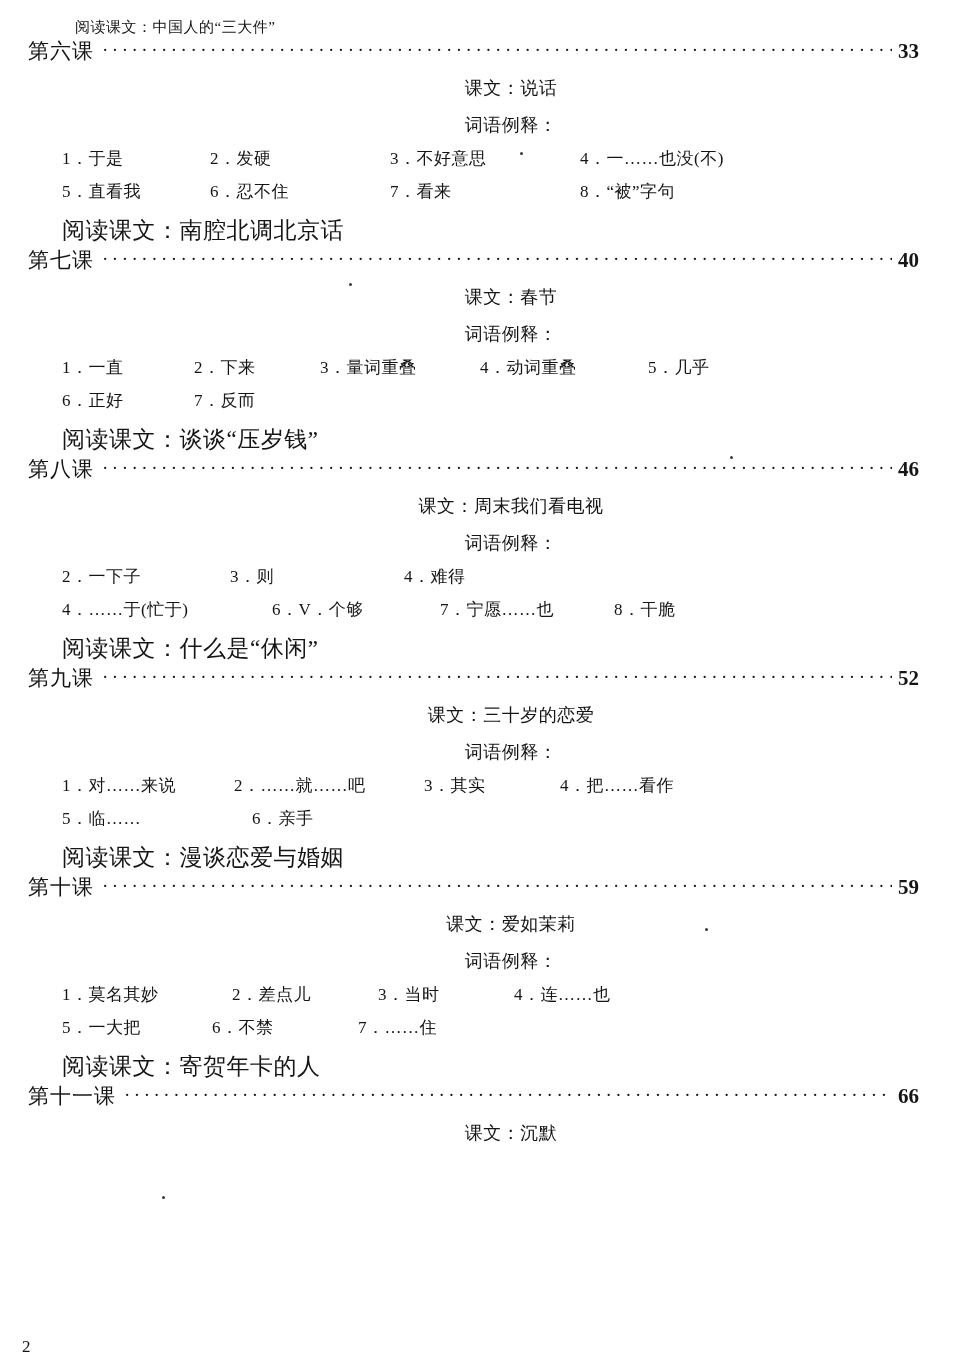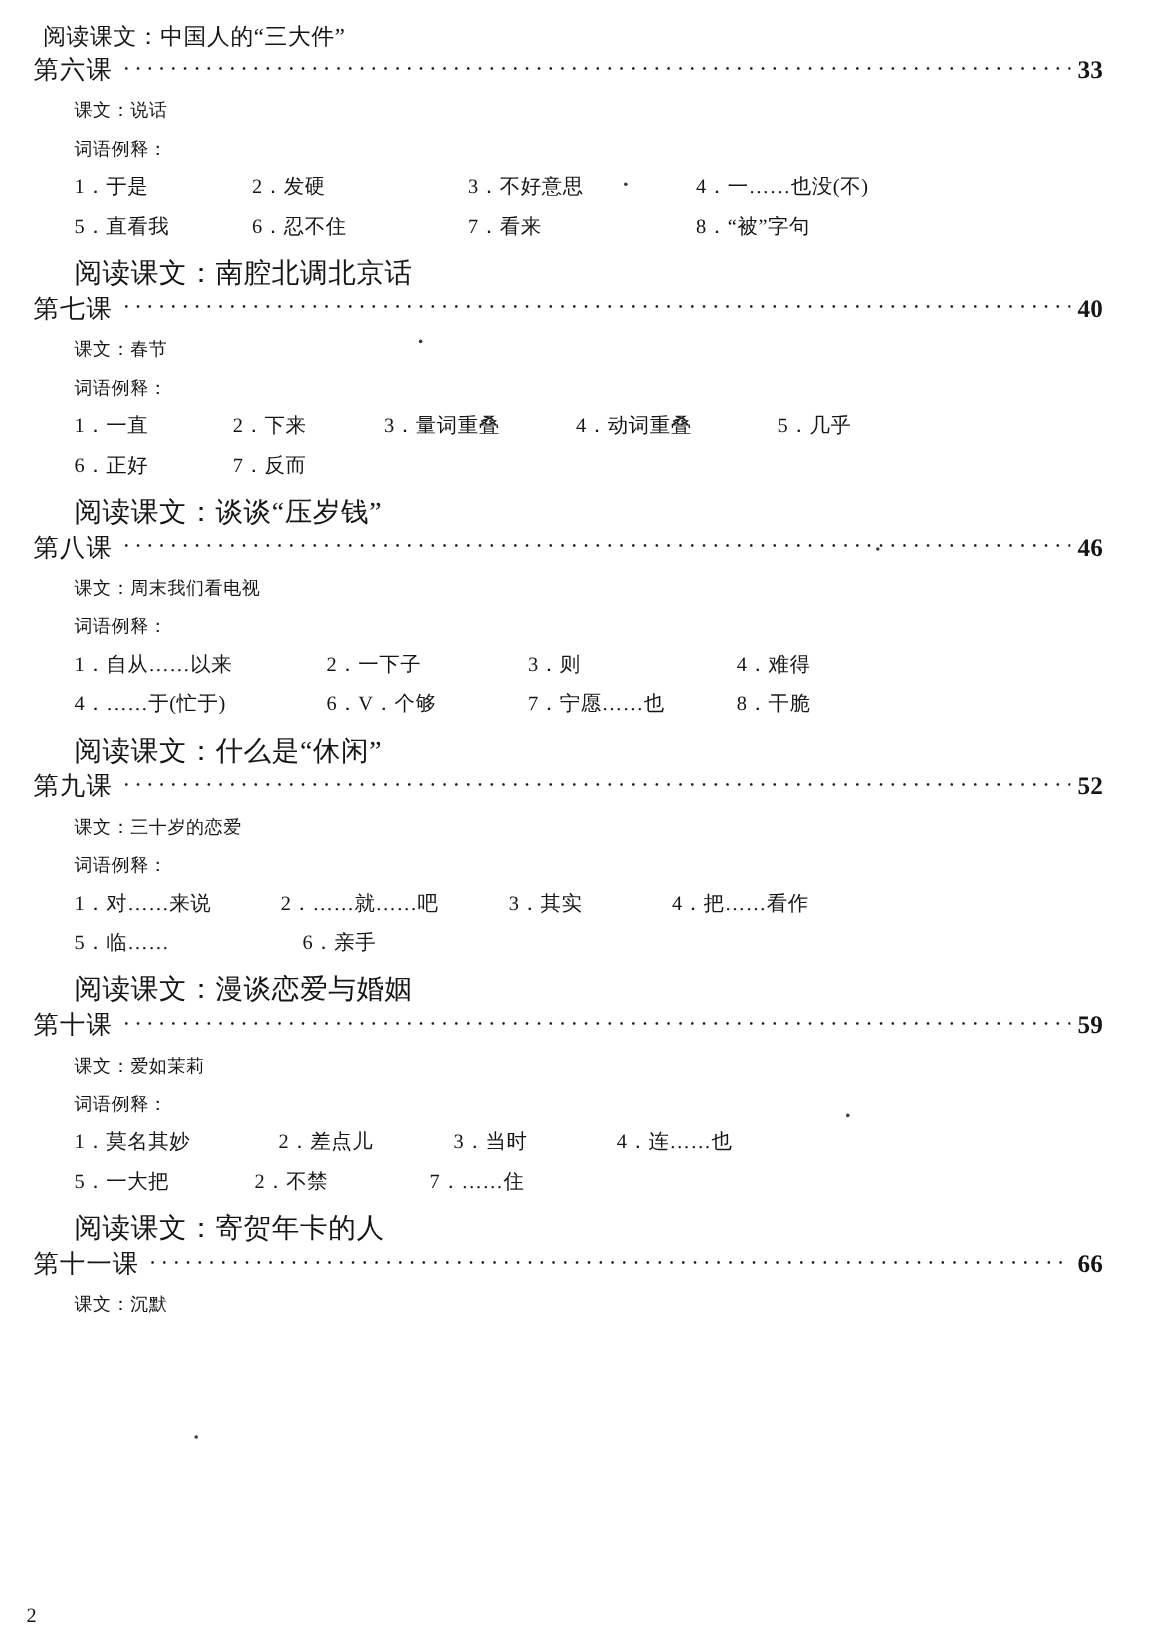--- a/index.html
+++ b/index.html
@@ -24,23 +24,23 @@
   }
   .toc {
     position: absolute;
     left: 0;
     top: 0;
     width: 960px;
   }
 
   
   .top-line {
-    margin-left: 36px;
+    margin-left: 75px;
     margin-top: 18px;
-    font-size: 19px;
+    font-size: 15px;
     letter-spacing: 0.5px;
   }
 
   .lesson {
   }
   .lesson-head {
     display: flex;
     align-items: baseline;
     margin-left: 28px;
     margin-right: 28px;
@@ -65,22 +65,23 @@
     white-space: nowrap;
     font-size: 21px;
     font-weight: bold;
     min-width: 34px;
     text-align: left;
   }
 
   .sub {
     margin-left: 62px;
     margin-top: 11px;
-    font-size: 15px;
-    letter-spacing: 0.5px;
+    font-size: 18px;
+    letter-spacing: 0.5px;
+    text-align: center;
   }
   .sub.hdr {
     margin-top: 13px;
   }
 
   .items {
     margin-left: 62px;
     margin-top: 8px;
   }
   .item-row {
@@ -184,21 +185,20 @@
     <div class="lesson">
       <div class="lesson-head">
         <span class="lesson-title">第八课</span>
         <span class="dots">·······························································································································</span>
         <span class="page-num">46</span>
       </div>
       <div class="sub">课文：周末我们看电视</div>
       <div class="sub hdr">词语例释：</div>
       <div class="items">
         <div class="item-row">
-          <span class="item" style="width:210px">1．自从……以来</span>
           <span class="item" style="width:168px">2．一下子</span>
           <span class="item" style="width:174px">3．则</span>
           <span class="item">4．难得</span>
         </div>
         <div class="item-row">
           <span class="item" style="width:210px">4．……于(忙于)</span>
           <span class="item" style="width:168px">6．V．个够</span>
           <span class="item" style="width:174px">7．宁愿……也</span>
           <span class="item">8．干脆</span>
         </div>
@@ -239,21 +239,21 @@
       <div class="sub hdr">词语例释：</div>
       <div class="items">
         <div class="item-row">
           <span class="item" style="width:170px">1．莫名其妙</span>
           <span class="item" style="width:146px">2．差点儿</span>
           <span class="item" style="width:136px">3．当时</span>
           <span class="item">4．连……也</span>
         </div>
         <div class="item-row">
           <span class="item" style="width:150px">5．一大把</span>
-          <span class="item" style="width:146px">2．不禁</span>
+          <span class="item" style="width:146px">6．不禁</span>
           <span class="item">7．……住</span>
         </div>
       </div>
       <div class="read">阅读课文：寄贺年卡的人</div>
     </div>
 
     <div class="lesson">
       <div class="lesson-head">
         <span class="lesson-title">第十一课</span>
         <span class="dots">·······························································································································</span>

